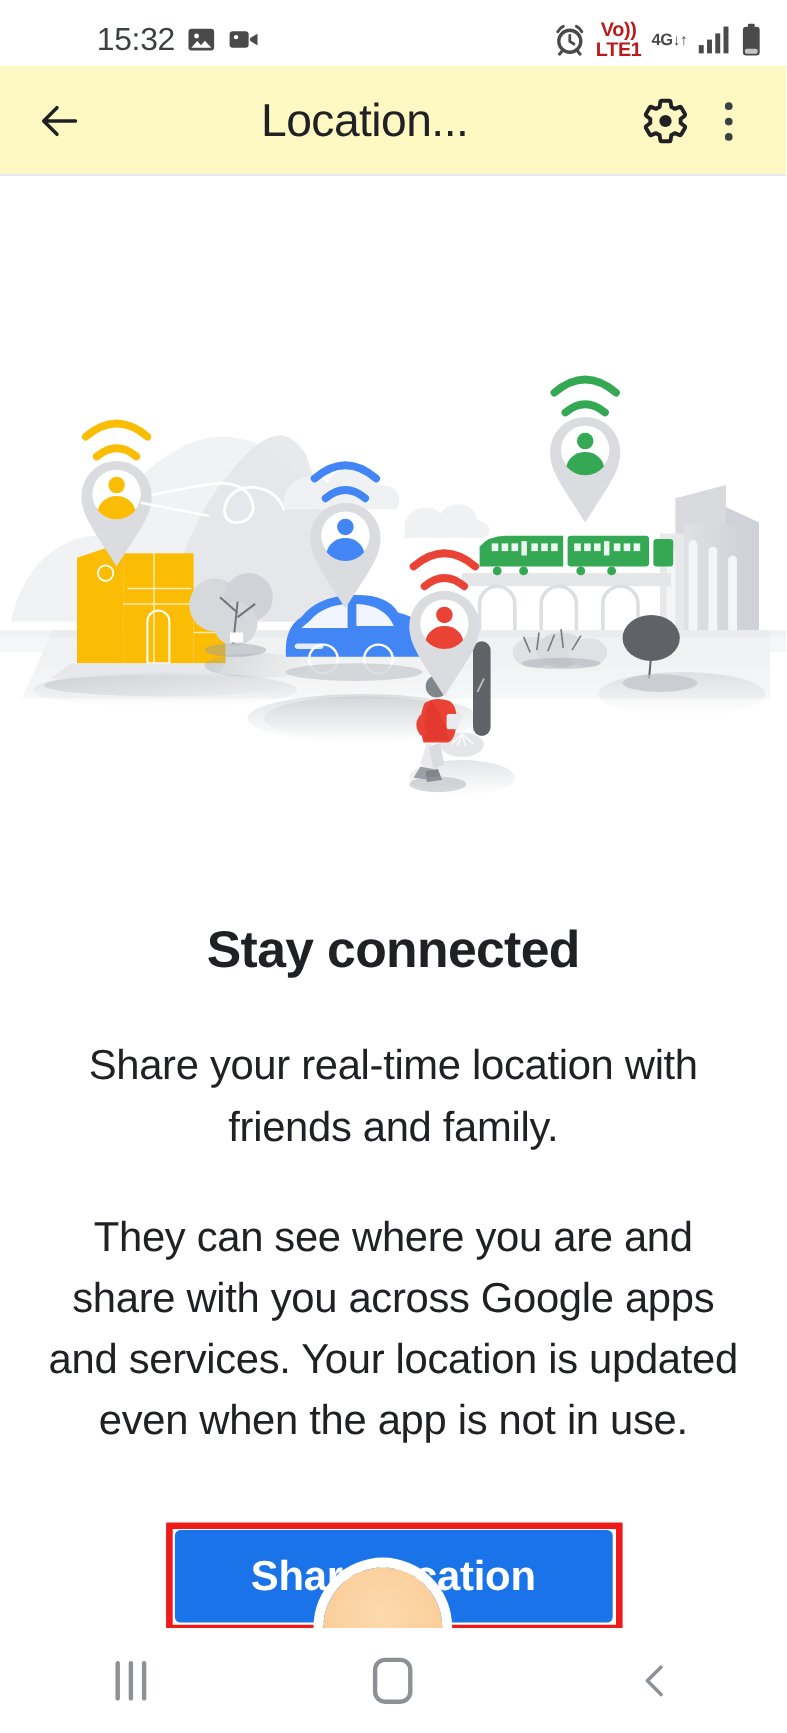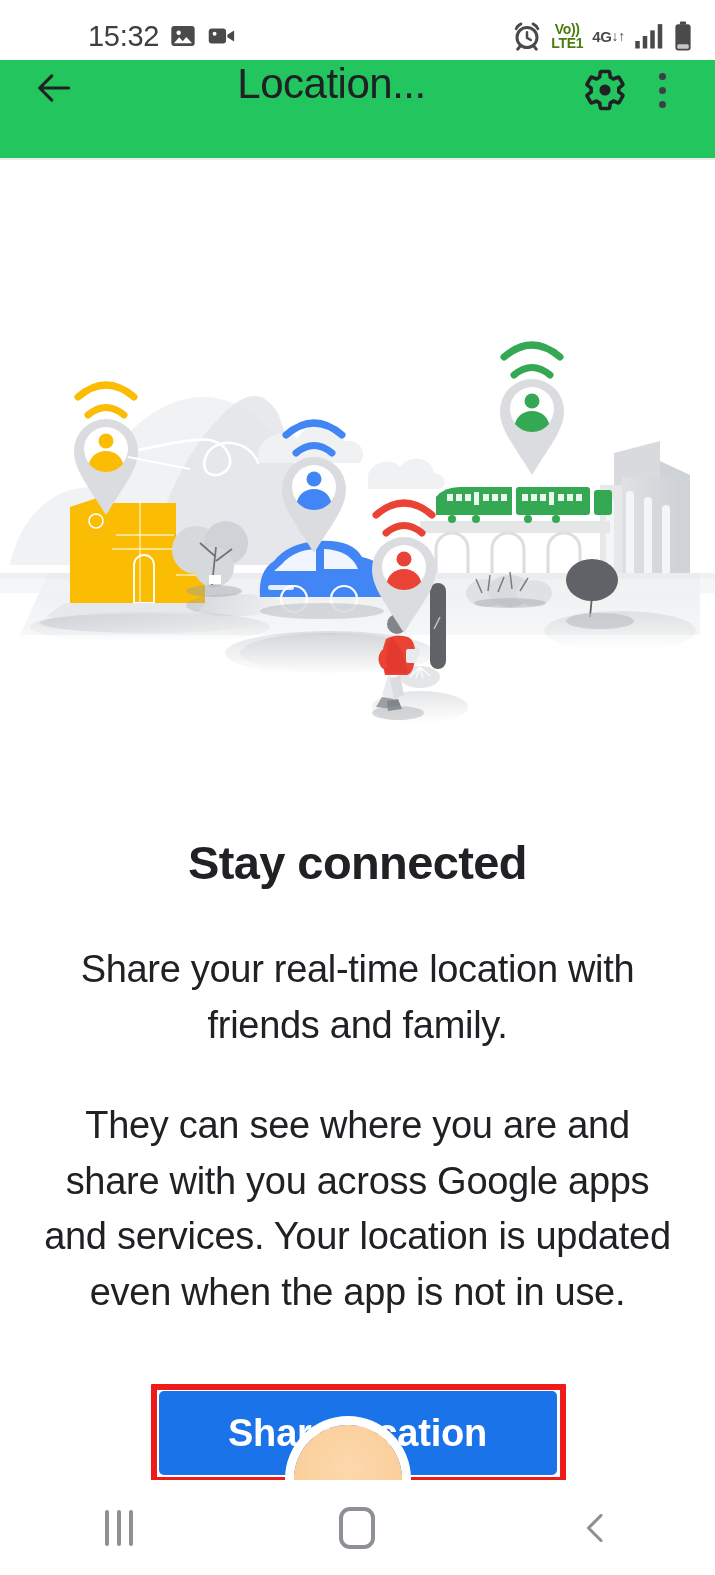--- a/index.html
+++ b/index.html
@@ -26,36 +26,36 @@
   }
   .sb-left { display: flex; align-items: center; gap: 10px; margin-left: 88px; }
   .sb-clock {
     font-size: 29px; font-weight: 400; color: #3c4043;
     letter-spacing: -0.3px; line-height: 1;
   }
   .sb-right { display: flex; align-items: center; gap: 9px; margin-left: auto; }
   .sb-icon { display: inline-flex; align-items: center; }
   .sb-vo {
     display: flex; flex-direction: column; align-items: center;
-    font-size: 14px; font-weight: 700; color: #4d7c0f; line-height: 1.0;
+    font-size: 18px; font-weight: 700; color: #b91c1c; line-height: 1.0;
     letter-spacing: -0.3px;
     justify-content: center;
   }
   .sb-4g {
     display: flex; flex-direction: row; align-items: center;
     font-size: 15px; font-weight: 700; color: #4a4a4a; line-height: 1.0;
     letter-spacing: -0.3px;
   }
   .sb-4g .arrows { font-size: 14px; font-weight: 700; }
 
   
   .appbar {
     height: 100px; flex: 0 0 100px;
-    display: flex; 
-    background: #22c55e;
+    display: flex; align-items: center;
+    background: #fef9c3;
     padding: 0 26px;
     position: relative;
   }
   .appbar::after {
     content: ""; position: absolute; left: 0; right: 0; bottom: 0;
     height: 2px; background: #e8eaed;
   }
   .ab-back { width: 56px; height: 56px; display: flex; align-items: center; justify-content: center; }
   .ab-title {
     flex: 1; text-align: center;

